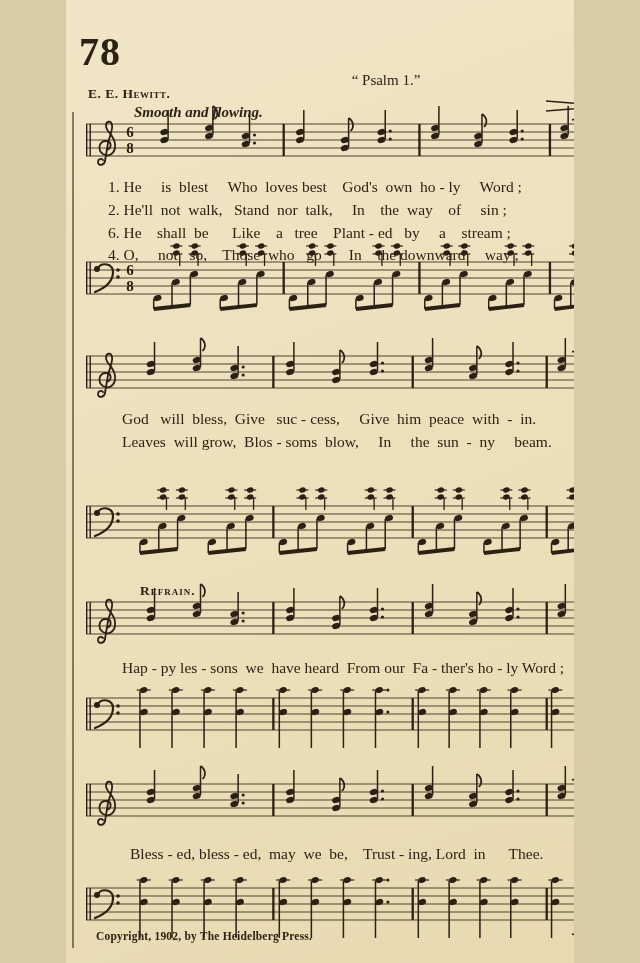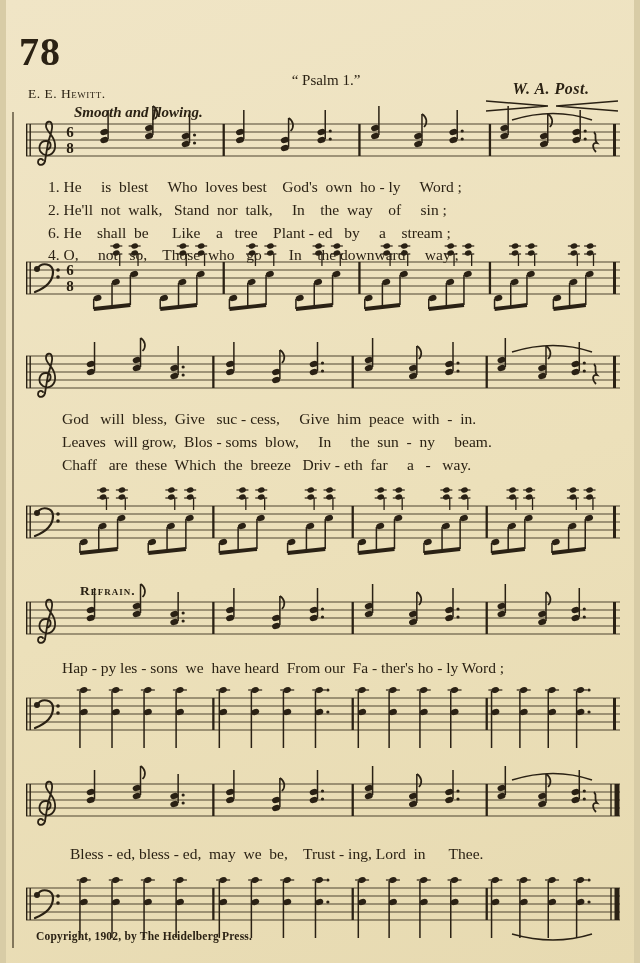--- a/index.html
+++ b/index.html
@@ -1,26 +1,26 @@
 <!DOCTYPE html>
 <html><head>
 <meta charset="utf-8">
 <style>
   html,body{margin:0;padding:0;background:#d8cca6;}
   #page{
-    position:relative;width:628px;height:963px;margin:0 auto;overflow:hidden;
+    position:relative;width:508px;height:963px;margin:0 auto;overflow:hidden;
     background:linear-gradient(160deg,#f0e5c6 0%,#ece0ba 55%,#e7dab1 100%);
     font-family:"Liberation Serif", serif;color:#2b2214;
   }
   .abs{position:absolute;}
   #gutter-line{left:6px;top:112px;width:2px;height:836px;background:rgba(45,35,18,.55);}
   #hymn-number{left:13px;top:28px;font-size:40px;font-weight:bold;letter-spacing:1px;}
   #hymn-title{left:0;top:42px;width:640px;text-align:center;font-size:17px;font-weight:bold;letter-spacing:3px;}
   #hymn-subtitle{left:0;top:72px;width:640px;text-align:center;font-size:15px;}
-  #author-credit{left:22px;top:86px;font-size:13.5px;font-weight:normal;font-variant:small-caps;letter-spacing:.5px;}
+  #author-credit{left:22px;top:86px;font-size:13.5px;font-weight:bold;font-variant:small-caps;letter-spacing:.5px;}
   #composer-credit{left:470px;top:80px;width:150px;text-align:center;font-size:16px;font-weight:bold;letter-spacing:.5px;font-style:italic;}
   #tempo-marking{left:68px;top:104px;font-size:15px;font-style:italic;font-weight:bold;}
   .lyric-line{white-space:pre;font-size:15.5px;line-height:22.8px;}
   #verse-block-1{left:42px;top:176px;}
   #verse-block-2{left:56px;top:408px;}
   #refrain-label{left:74px;top:583px;font-size:13.5px;font-weight:bold;font-variant:small-caps;letter-spacing:1px;}
   #refrain-line-1{left:56px;top:657px;}
   #refrain-line-2{left:64px;top:843px;}
   #copyright-notice{left:30px;top:930px;font-size:11.5px;font-weight:bold;letter-spacing:.2px;}
   .staff-svg{position:absolute;left:0;width:640px;height:106px;}
@@ -46,21 +46,20 @@
   <div id="verse-block-1" class="abs">
     <div class="lyric-line">1. He     is  blest     Who  loves best    God's  own  ho - ly     Word ;</div>
     <div class="lyric-line">2. He'll  not  walk,   Stand  nor  talk,     In    the  way    of     sin ;</div>
     <div class="lyric-line">6. He    shall  be      Like    a   tree    Plant - ed   by     a    stream ;</div>
     <div class="lyric-line">4. O,     not   so,    Those  who   go       In    the downward     way ;</div>
   </div>
 
   <div id="verse-block-2" class="abs">
     <div class="lyric-line">God   will  bless,  Give   suc - cess,     Give  him  peace  with  -  in.</div>
     <div class="lyric-line">Leaves  will grow,  Blos - soms  blow,     In     the  sun  -  ny     beam.</div>
-    <div class="lyric-line">Chaff   are  these  Which  the  breeze   Driv - eth  far     a   -   way.</div>
   </div>
 
   <div id="refrain-label" class="abs">Refrain.</div>
   <div id="refrain-line-1" class="abs lyric-line">Hap - py les - sons  we  have heard  From our  Fa - ther's ho - ly Word ;</div>
   <div id="refrain-line-2" class="abs lyric-line">Bless - ed, bless - ed,  may  we  be,    Trust - ing, Lord  in      Thee.</div>
 
   <div id="copyright-notice" class="abs">Copyright, 1902, by The Heidelberg Press.</div>
 
   <div id="music-layer">
       <svg width="640" height="106" class="staff-svg" style="top: 90px;">

